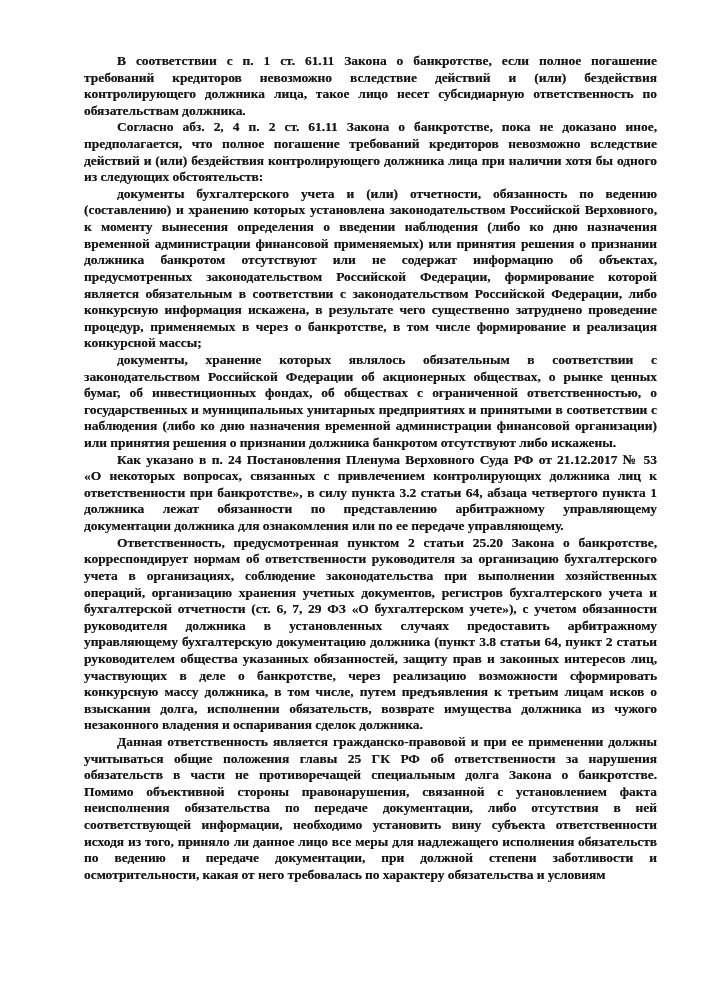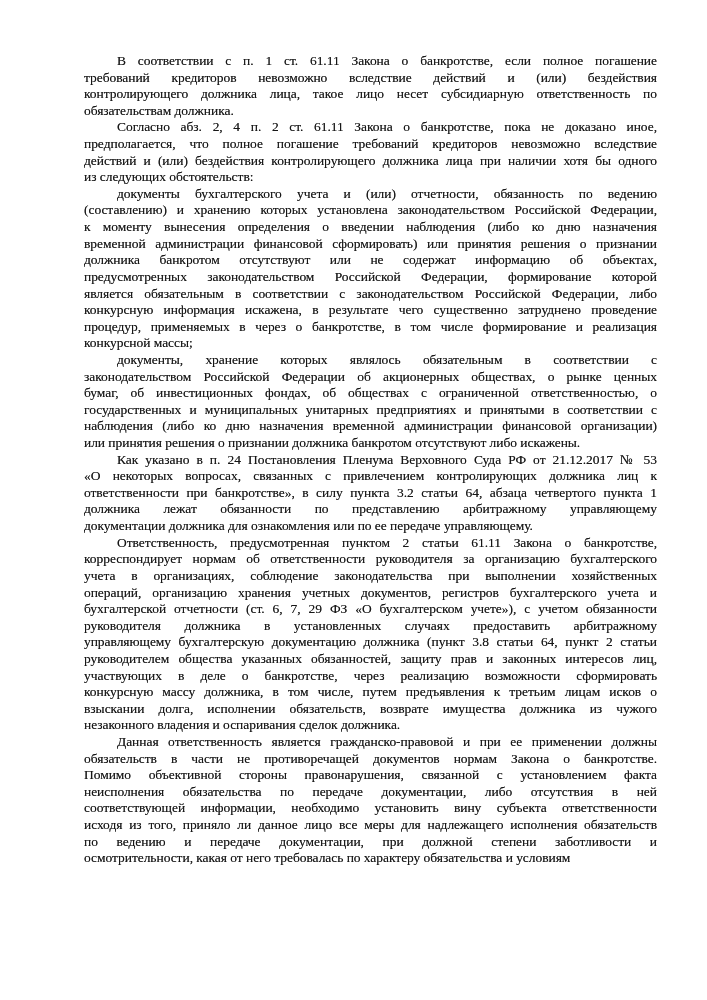--- a/index.html
+++ b/index.html
@@ -29,20 +29,21 @@
   }
   .paragraph {
     margin: 0;
     padding: 0;
   }
   .line {
     height: 16.62px;
     text-align: justify;
     text-align-last: justify;
     white-space: nowrap;
+    font-weight: bold;
   }
   .line.first {
     padding-left: 33px;
   }
   .line.last {
     text-align-last: left;
   }
 </style>
 </head>
 <body>
@@ -56,23 +57,23 @@
         <div class="line last">обязательствам должника.</div>
       </div>
       <div class="paragraph">
         <div class="line first">Согласно абз. 2, 4 п. 2 ст. 61.11 Закона о банкротстве, пока не доказано иное,</div>
         <div class="line">предполагается, что полное погашение требований кредиторов невозможно вследствие</div>
         <div class="line">действий и (или) бездействия контролирующего должника лица при наличии хотя бы одного</div>
         <div class="line last">из следующих обстоятельств:</div>
       </div>
       <div class="paragraph">
         <div class="line first">документы бухгалтерского учета и (или) отчетности, обязанность по ведению</div>
-        <div class="line">(составлению) и хранению которых установлена законодательством Российской Федерации,</div>
+        <div class="line">(составлению) и хранению которых установлена законодательством Российской Верховного,</div>
         <div class="line">к моменту вынесения определения о введении наблюдения (либо ко дню назначения</div>
-        <div class="line">временной администрации финансовой сформировать) или принятия решения о признании</div>
+        <div class="line">временной администрации финансовой применяемых) или принятия решения о признании</div>
         <div class="line">должника банкротом отсутствуют или не содержат информацию об объектах,</div>
         <div class="line">предусмотренных законодательством Российской Федерации, формирование которой</div>
         <div class="line">является обязательным в соответствии с законодательством Российской Федерации, либо</div>
         <div class="line">конкурсную информация искажена, в результате чего существенно затруднено проведение</div>
         <div class="line">процедур, применяемых в через о банкротстве, в том числе формирование и реализация</div>
         <div class="line last">конкурсной массы;</div>
       </div>
       <div class="paragraph">
         <div class="line first">документы, хранение которых являлось обязательным в соответствии с</div>
         <div class="line">законодательством Российской Федерации об акционерных обществах, о рынке ценных</div>
@@ -82,36 +83,37 @@
         <div class="line last">или принятия решения о признании должника банкротом отсутствуют либо искажены.</div>
       </div>
       <div class="paragraph">
         <div class="line first">Как указано в п. 24 Постановления Пленума Верховного Суда РФ от 21.12.2017 № 53</div>
         <div class="line">«О некоторых вопросах, связанных с привлечением контролирующих должника лиц к</div>
         <div class="line">ответственности при банкротстве», в силу пункта 3.2 статьи 64, абзаца четвертого пункта 1</div>
         <div class="line">должника лежат обязанности по представлению арбитражному управляющему</div>
         <div class="line last">документации должника для ознакомления или по ее передаче управляющему.</div>
       </div>
       <div class="paragraph">
-        <div class="line first">Ответственность, предусмотренная пунктом 2 статьи 61.11 Закона о банкротстве,</div>
+        <div class="line first">Ответственность, предусмотренная пунктом 2 статьи 25.20 Закона о банкротстве,</div>
         <div class="line">корреспондирует нормам об ответственности руководителя за организацию бухгалтерского</div>
         <div class="line">учета в организациях, соблюдение законодательства при выполнении хозяйственных</div>
         <div class="line">операций, организацию хранения учетных документов, регистров бухгалтерского учета и</div>
         <div class="line">бухгалтерской отчетности (ст. 6, 7, 29 ФЗ «О бухгалтерском учете»), с учетом обязанности</div>
         <div class="line">руководителя должника в установленных случаях предоставить арбитражному</div>
         <div class="line">управляющему бухгалтерскую документацию должника (пункт 3.8 статьи 64, пункт 2 статьи</div>
         <div class="line">руководителем общества указанных обязанностей, защиту прав и законных интересов лиц,</div>
         <div class="line">участвующих в деле о банкротстве, через реализацию возможности сформировать</div>
         <div class="line">конкурсную массу должника, в том числе, путем предъявления к третьим лицам исков о</div>
         <div class="line">взыскании долга, исполнении обязательств, возврате имущества должника из чужого</div>
         <div class="line last">незаконного владения и оспаривания сделок должника.</div>
       </div>
       <div class="paragraph">
         <div class="line first">Данная ответственность является гражданско-правовой и при ее применении должны</div>
-        <div class="line">обязательств в части не противоречащей документов нормам Закона о банкротстве.</div>
+        <div class="line">учитываться общие положения главы 25 ГК РФ об ответственности за нарушения</div>
+        <div class="line">обязательств в части не противоречащей специальным долга Закона о банкротстве.</div>
         <div class="line">Помимо объективной стороны правонарушения, связанной с установлением факта</div>
         <div class="line">неисполнения обязательства по передаче документации, либо отсутствия в ней</div>
         <div class="line">соответствующей информации, необходимо установить вину субъекта ответственности</div>
         <div class="line">исходя из того, приняло ли данное лицо все меры для надлежащего исполнения обязательств</div>
         <div class="line">по ведению и передаче документации, при должной степени заботливости и</div>
         <div class="line last">осмотрительности, какая от него требовалась по характеру обязательства и условиям</div>
       </div>
     </div>
 </div>
 

